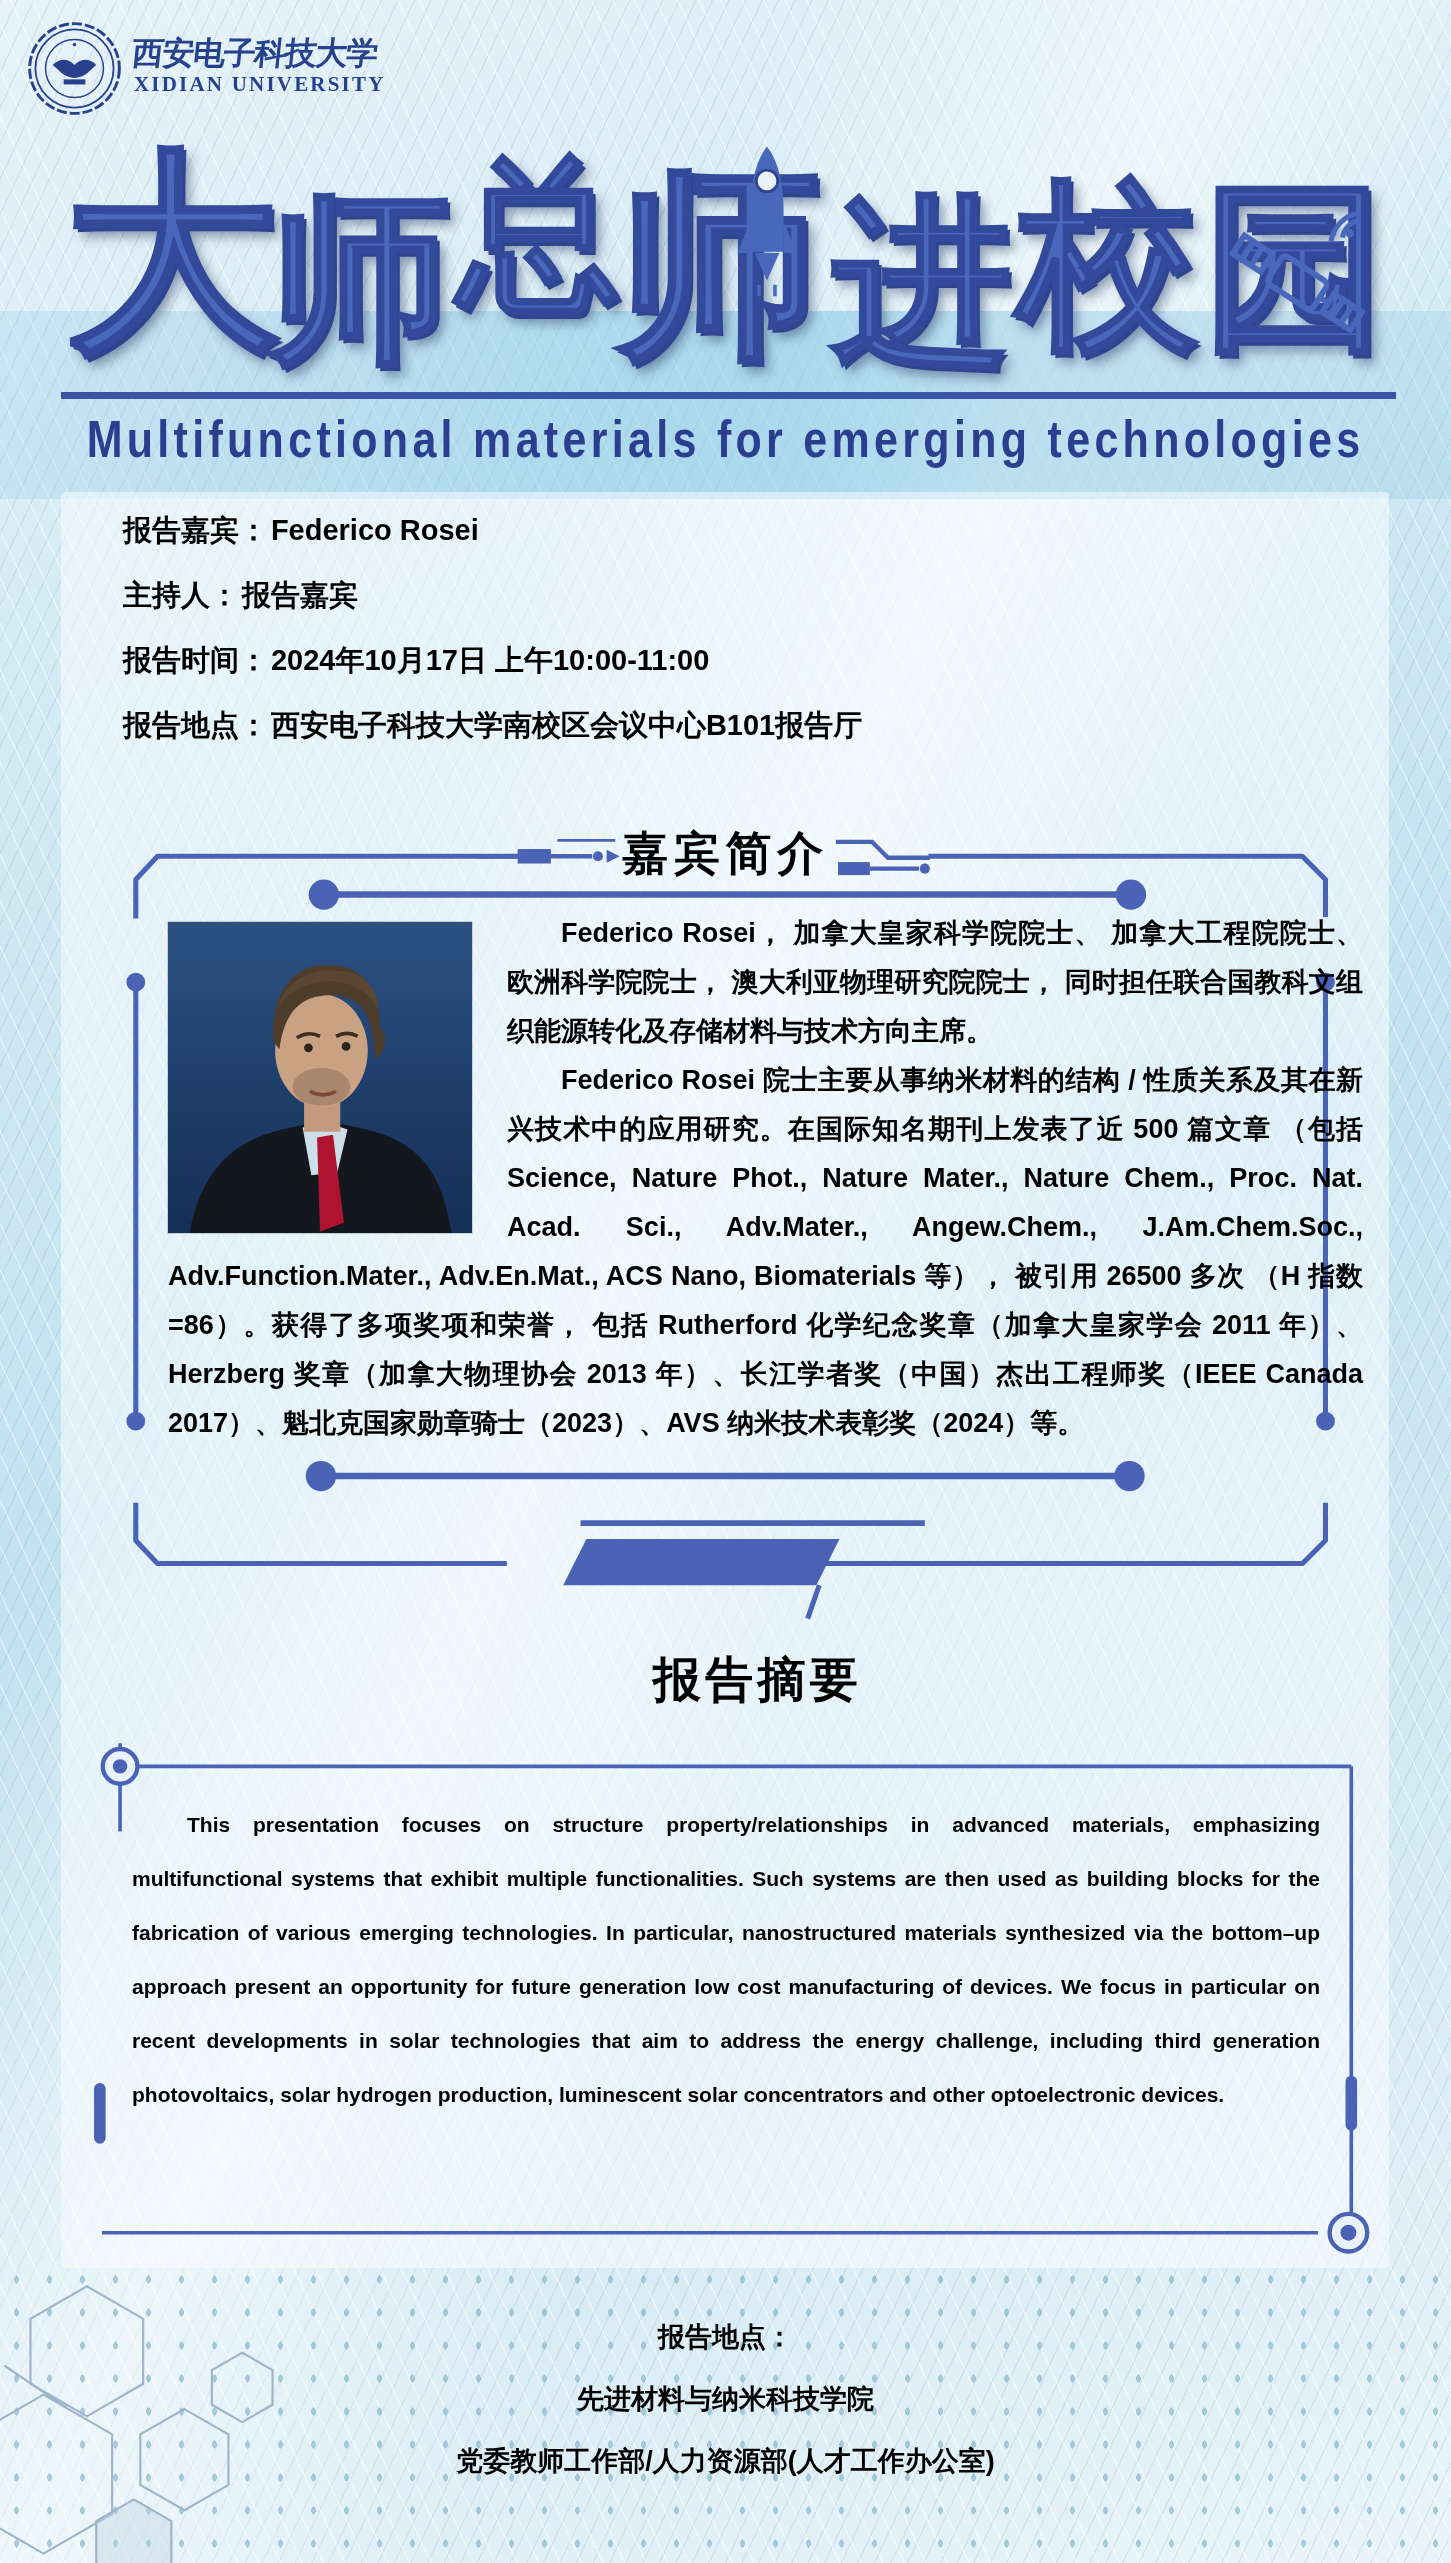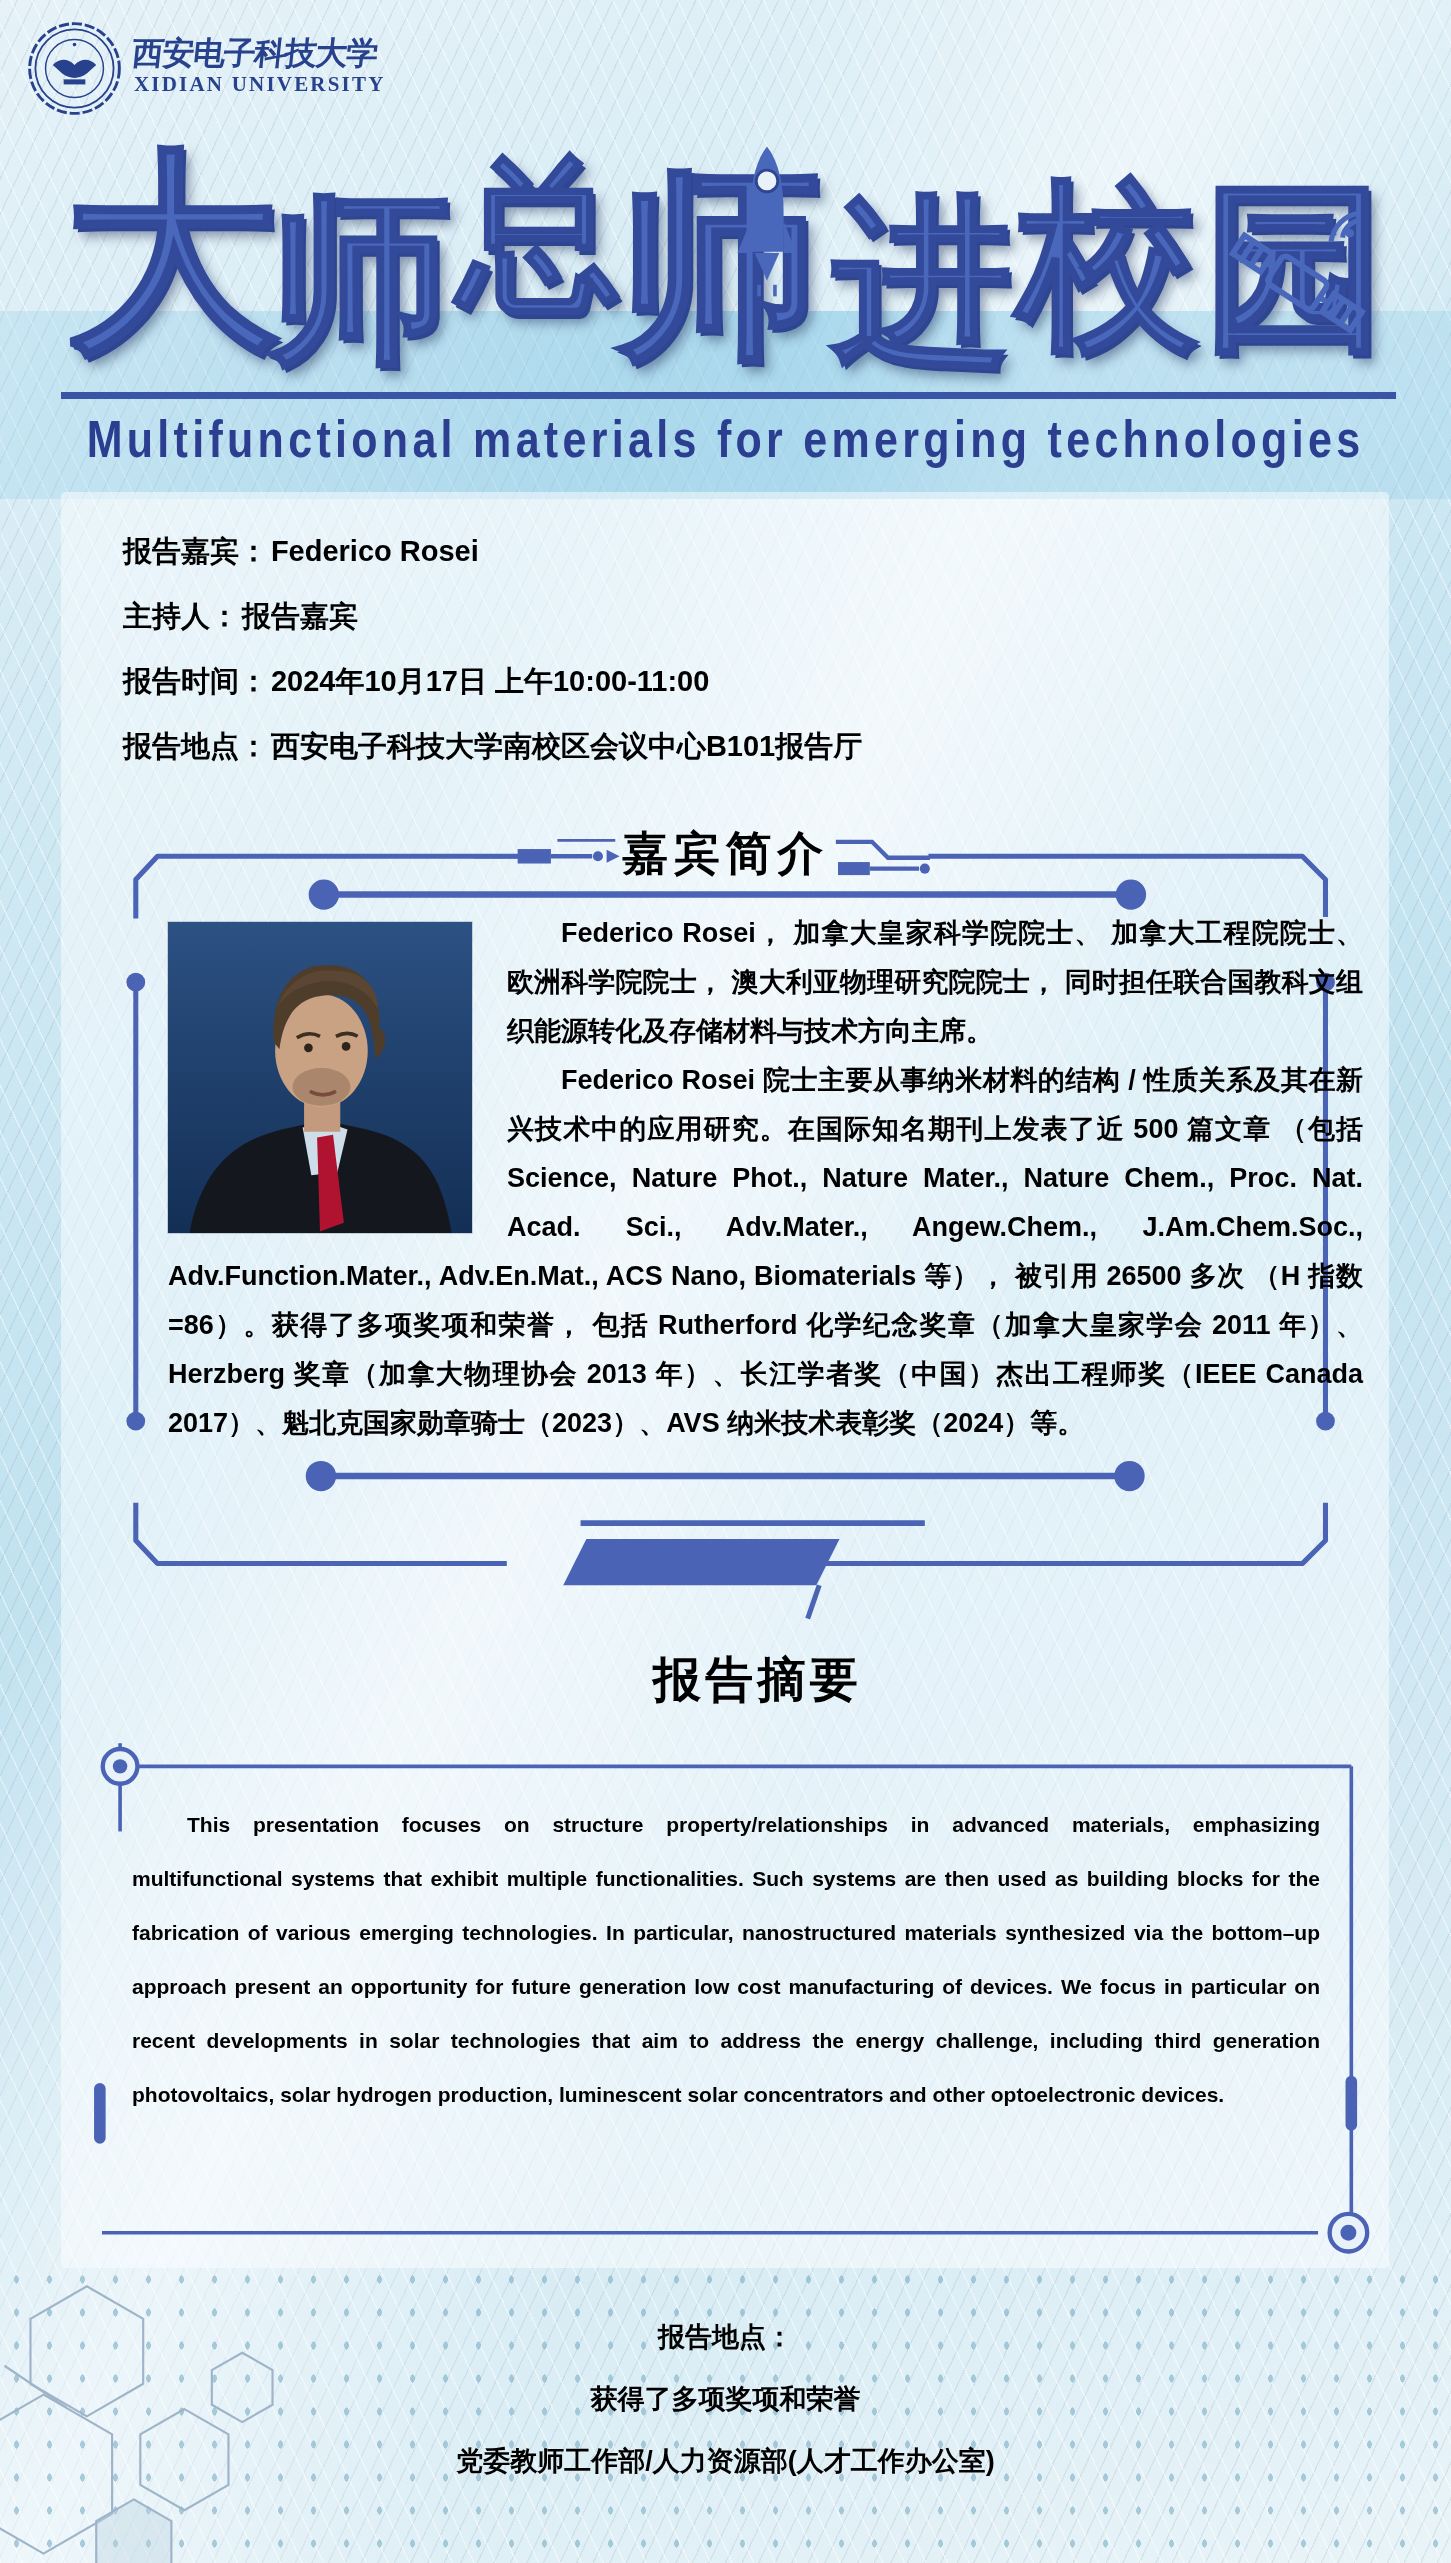--- a/index.html
+++ b/index.html
@@ -51,21 +51,21 @@
   .rocket { position:absolute; left:736px; top:143px; }
   .satellite { position:absolute; left:1221px; top:200px; }
 
   .divider { position:absolute; left:61px; top:392px; width:1335px; height:7.2px; background:#3a55a6; }
 
   .subtitle { position:absolute; left:0; top:409px; width:1451px; text-align:center;
     font-size:43px; font-weight:bold; color:#2c3e8f; letter-spacing:4.3px;
     transform:scaleY(1.22); transform-origin:top center; white-space:nowrap; }
 
   
-  .details { position:absolute; left:123px; top:537px; }
+  .details { position:absolute; left:123px; top:516px; }
   .detail-row { font-size:29px; font-weight:bold; color:#000; line-height:29px; margin-bottom:36px; }
   .detail-row .lbl { margin-right:2.9px; }
 
   
   .guest-heading { position:absolute; left:0; top:823px; width:1451px; text-align:center;
     font-size:46px; font-weight:900; color:#000; letter-spacing:5.8px; }
   .guest-frame { position:absolute; left:109px; top:810px; }
 
   .bio { position:absolute; left:148px; top:909px; width:1195px;
     font-size:27px; font-weight:bold; color:#000; line-height:49px; text-align:justify;margin-left:20px; }
@@ -262,18 +262,18 @@
       <line x1="30" y1="687" x2="1712" y2="687" stroke-width="5"></line>
       <circle cx="1754" cy="687" r="26" stroke-width="6" fill="#e8f2f8"></circle>
       <circle cx="1754" cy="687" r="11" fill="#4a63b5" stroke="none"></circle>
     </g>
   </svg>
 
   <div class="abstract-text">This presentation focuses on structure property/relationships in advanced materials, emphasizing multifunctional systems that exhibit multiple functionalities. Such systems are then used as building blocks for the fabrication of various emerging technologies. In particular, nanostructured materials synthesized via the bottom–up approach present an opportunity for future generation low cost manufacturing of devices. We focus in particular on recent developments in solar technologies that aim to address the energy challenge, including third generation photovoltaics, solar hydrogen production, luminescent solar concentrators and other optoelectronic devices.</div>
 
   <div class="footer">
     <div>报告地点：</div>
-    <div>获得了多项奖项和荣誉</div>
+    <div>先进材料与纳米科技学院</div>
     <div>党委教师工作部/人力资源部(人才工作办公室)</div>
   </div>
 
 </div>
 
 
 </body></html>

